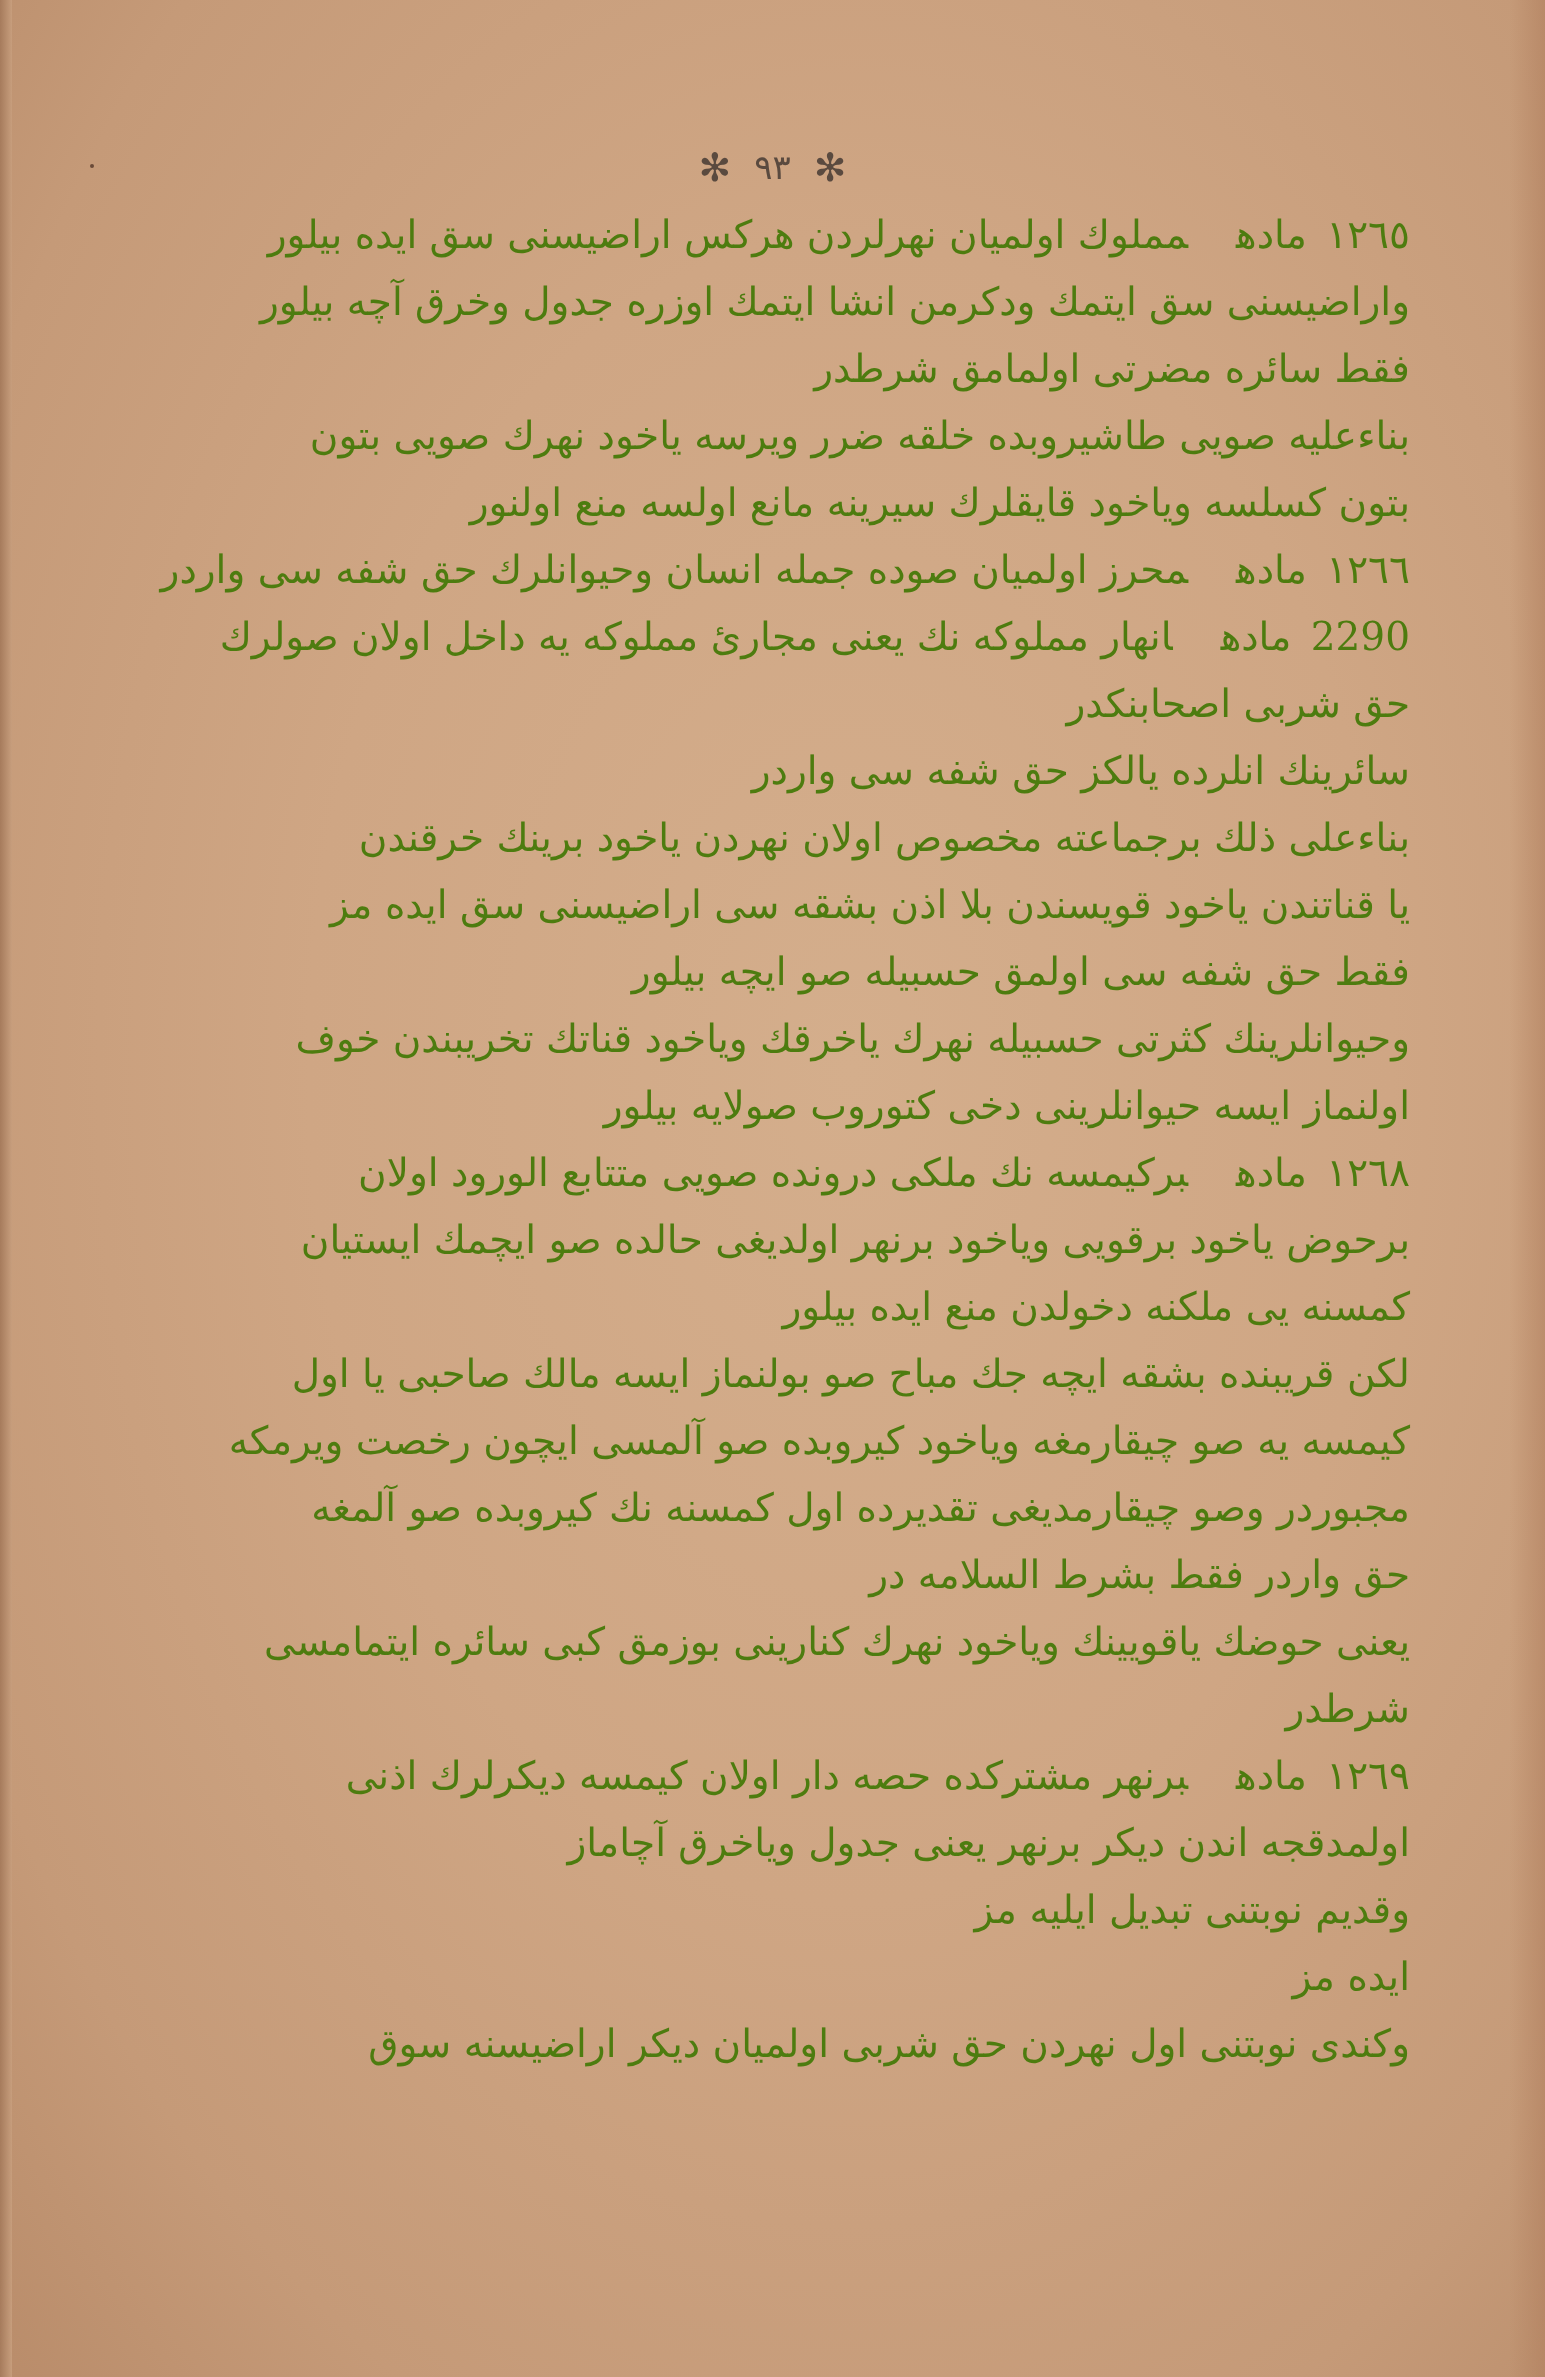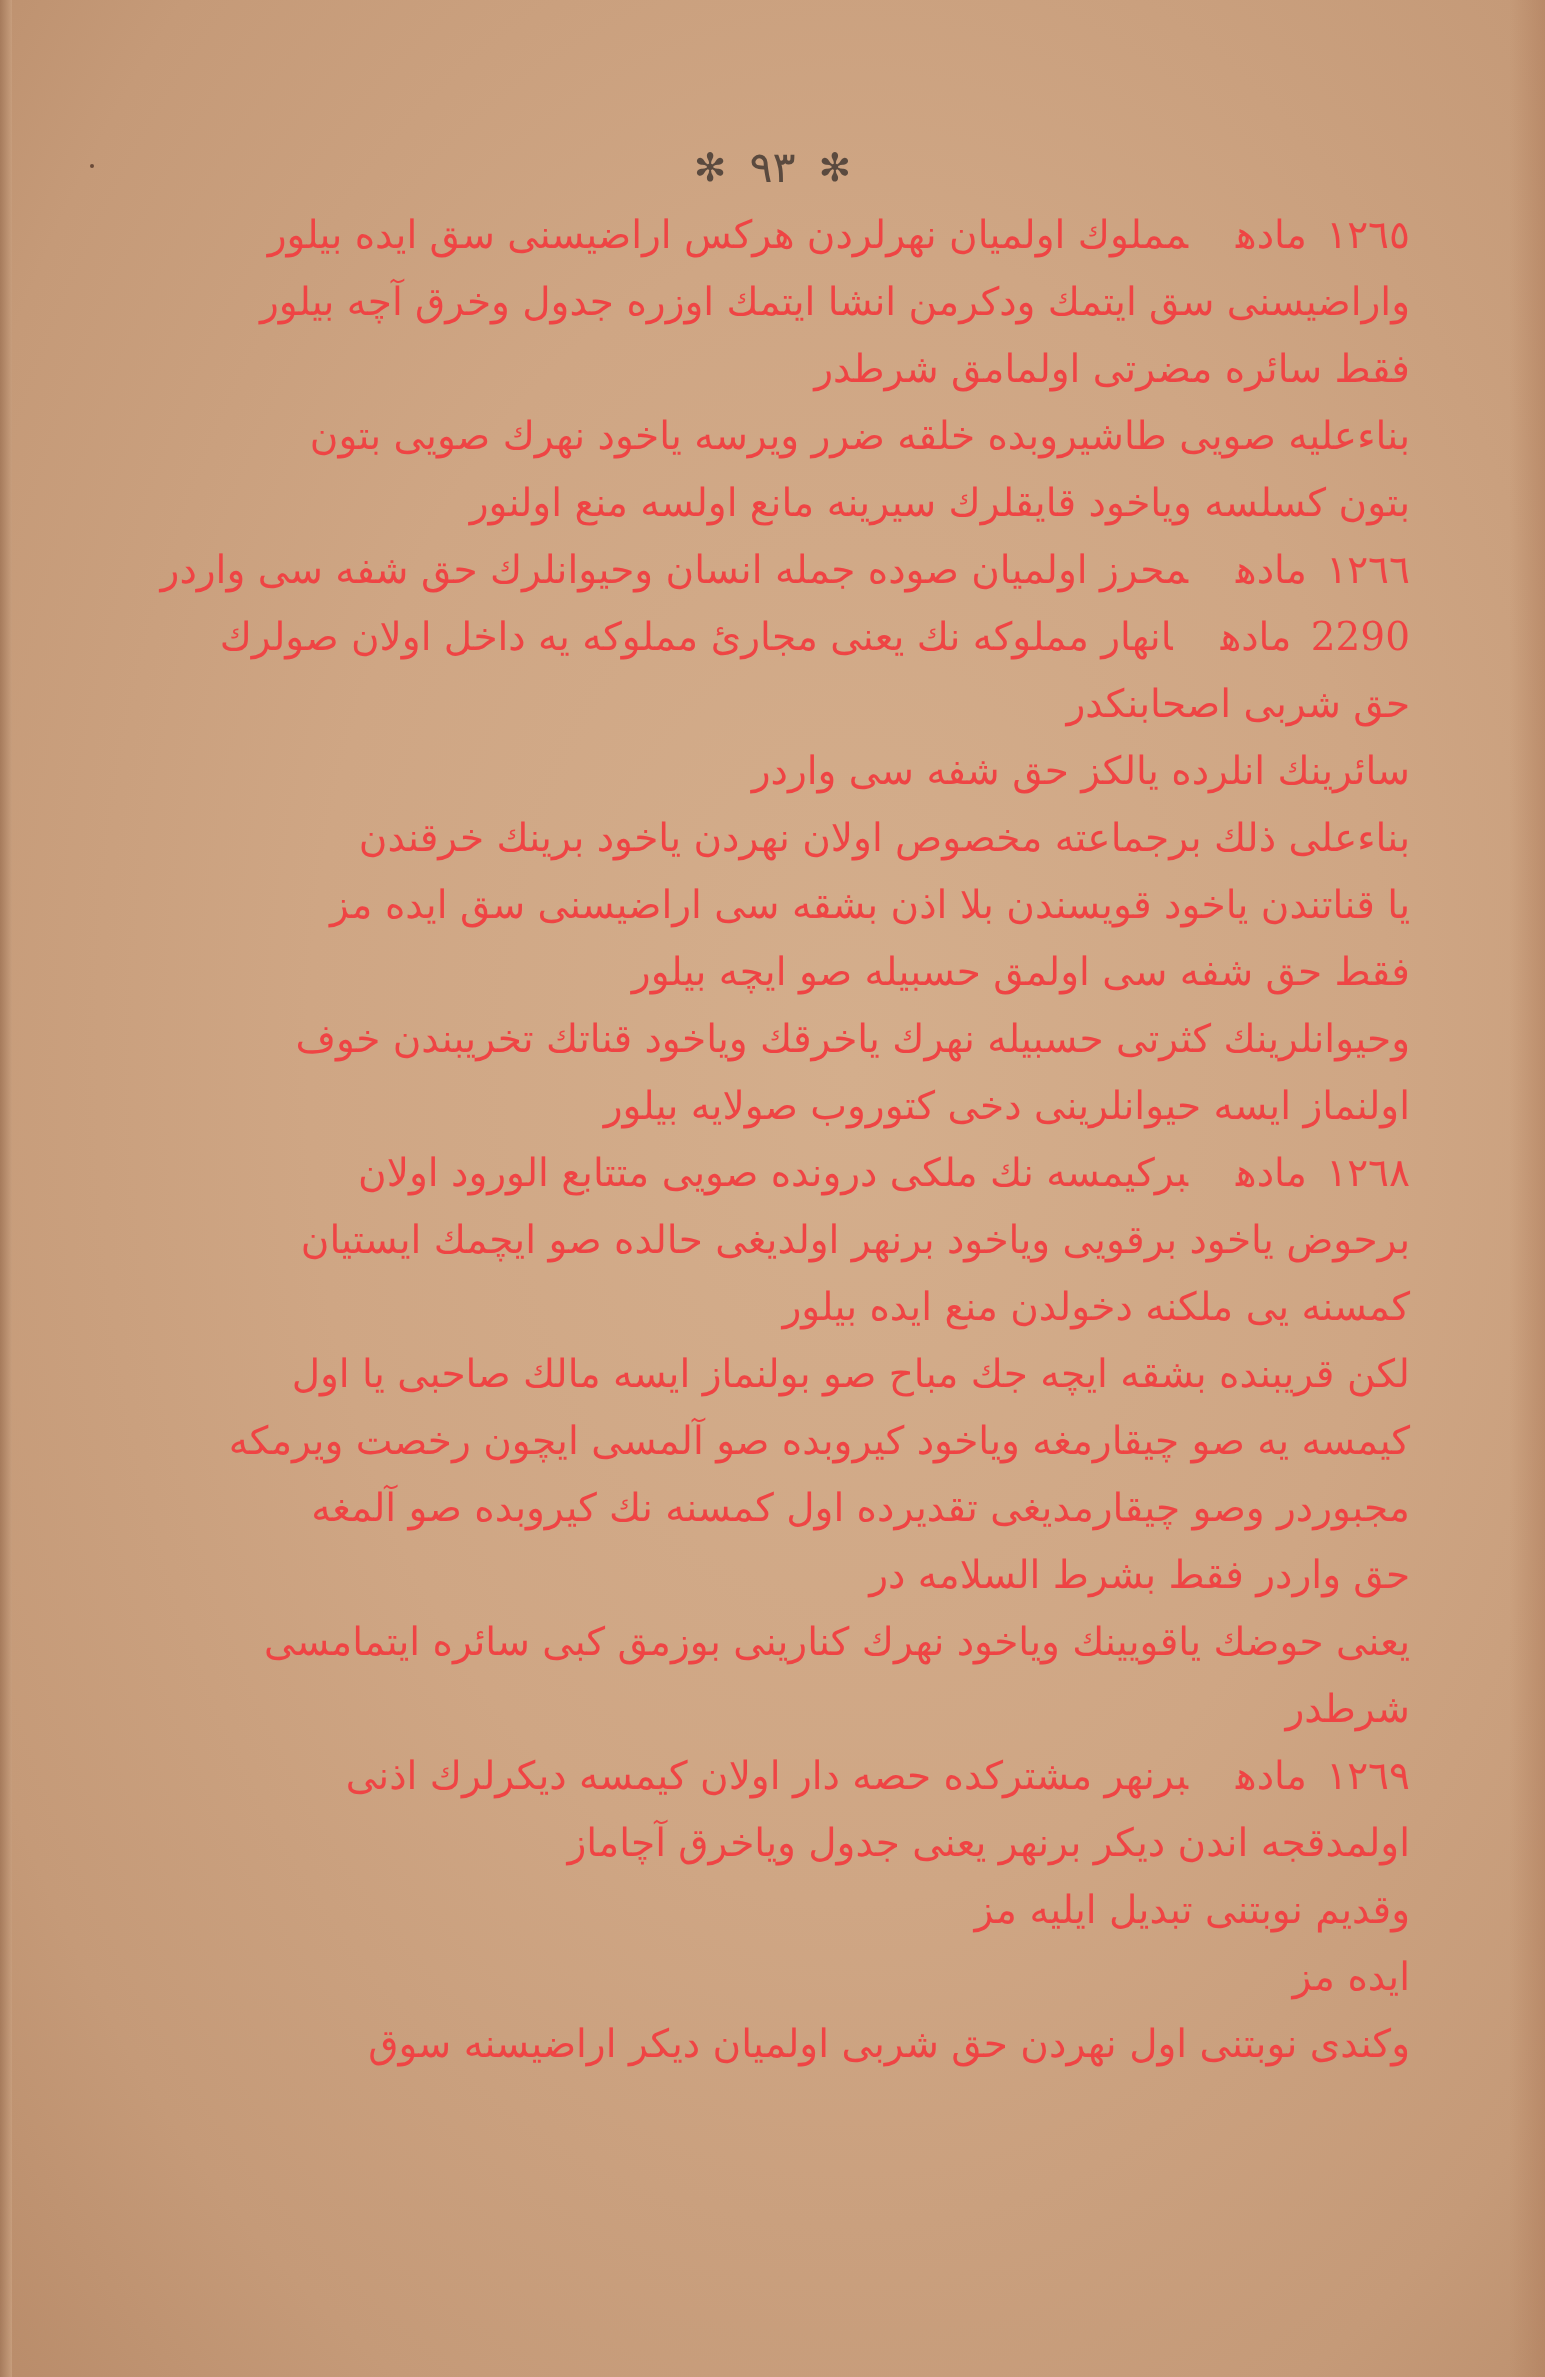--- a/index.html
+++ b/index.html
@@ -44,31 +44,31 @@
       align-items: center;
       gap: 23px;
       color: #5d4a3e;
     }
     .ornament {
       font-size: 39px;
       line-height: 1;
       color: #5a4a3f;
     }
     .page-number {
-      font-size: 43px;
+      font-size: 34px;
       direction: rtl;
       color: #5a4a3f;
     }
     .text-block {
       position: absolute;
       left: 370px;
       width: 1040px;
       top: 201px;
       direction: rtl;
-      color: #ef4444;
+      color: #4d7c0f;
     }
     .line {
       height: 67px;
       line-height: 67px;
       font-size: 39px;
       white-space: nowrap;
       overflow: visible;
     }
     .line.justify {
       text-align: justify;

